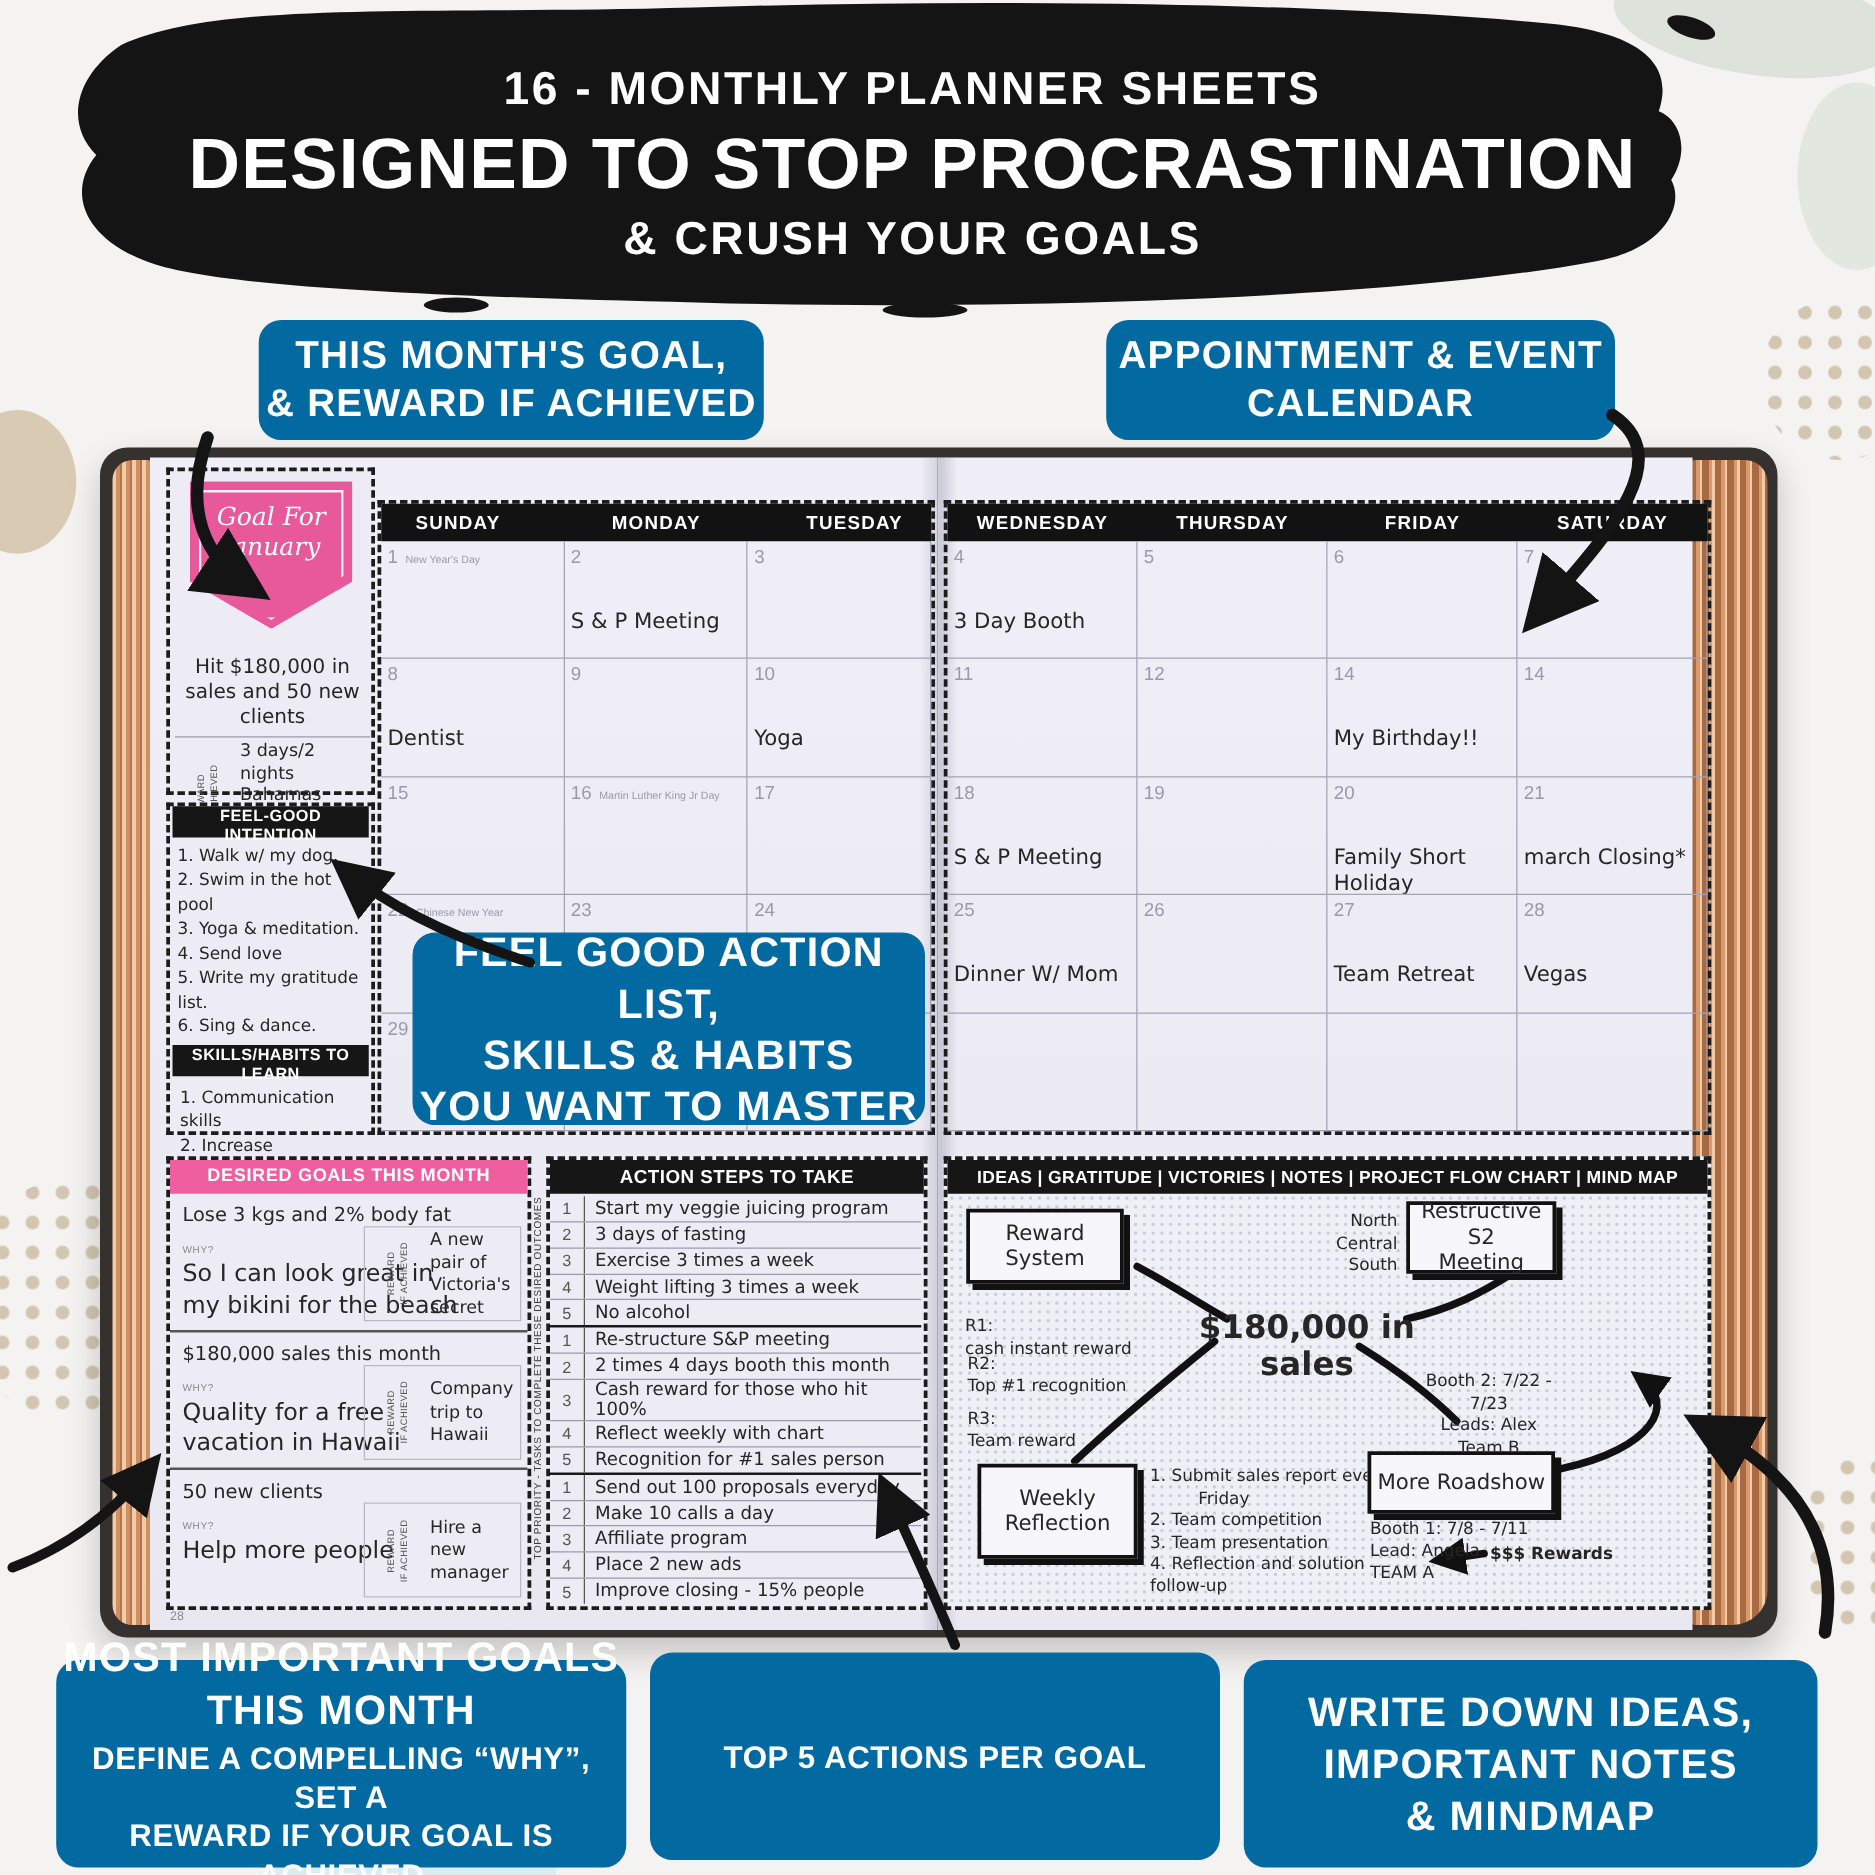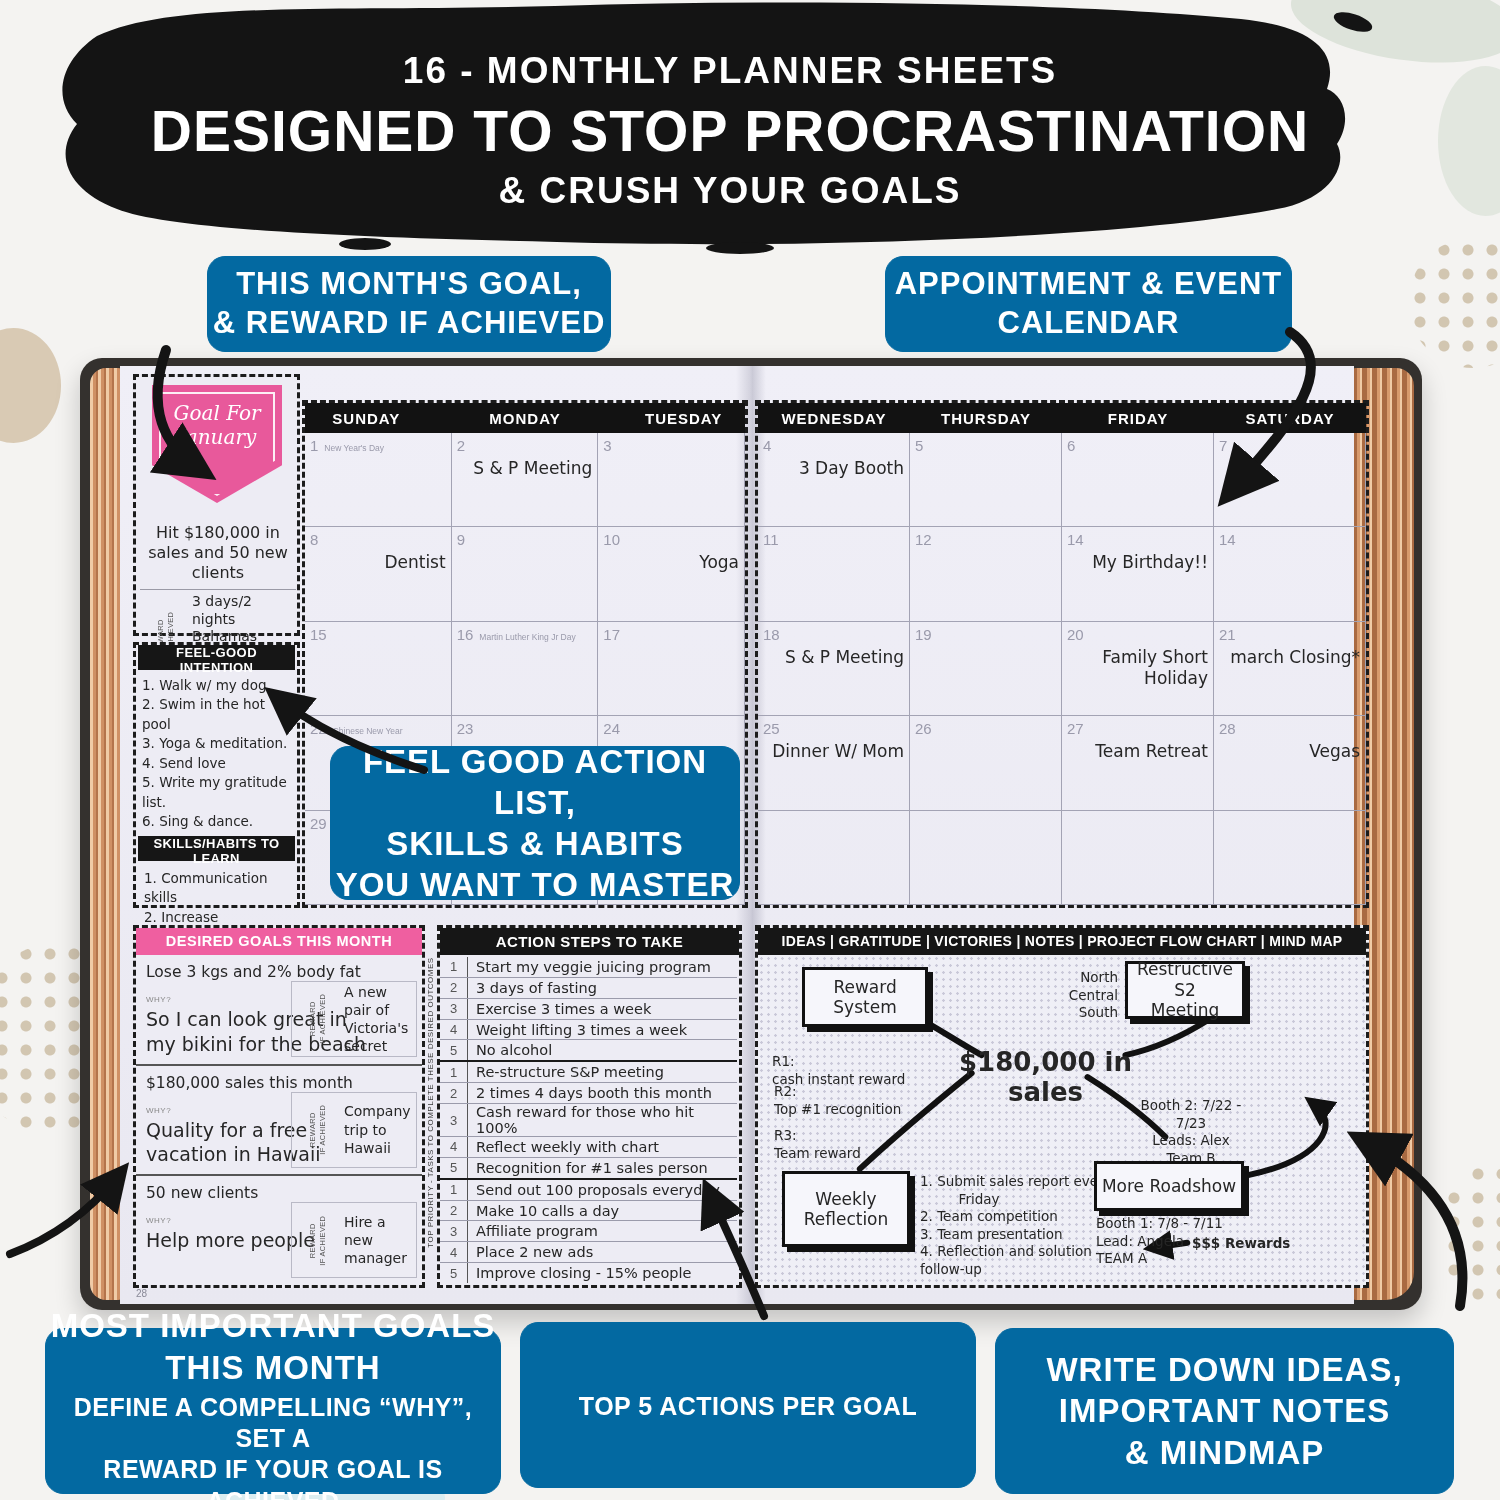--- a/index.html
+++ b/index.html
@@ -84,21 +84,21 @@
   .calL .dayrow{grid-template-columns:repeat(3,1fr);gap:36px;}
   .calR .dayrow{grid-template-columns:repeat(4,1fr);}
   .day-cell{color:#fff;font-weight:700;font-size:15px;letter-spacing:1px;display:flex;align-items:center;justify-content:center;}
   .calgrid{display:grid;height:calc(100% - 30px);}
   .calL .calgrid{grid-template-columns:repeat(3,1fr);grid-template-rows:repeat(5,1fr);}
   .calR .calgrid{grid-template-columns:repeat(4,1fr);grid-template-rows:repeat(5,1fr);}
   .cal-cell{border-right:1px solid #a3a3b4;border-bottom:1px solid #a3a3b4;padding:4px 5px;overflow:hidden;}
   .cell-top{display:flex;align-items:baseline;gap:6px;}
   .daynum{font-size:15px;color:#9a9aab;}
   .holiday{font-size:8.5px;color:#9a9aab;}
-  .note{font-size:17px;text-align:right;margin-top:4px;line-height:1.25;white-space:pre-line;}
+  .note{font-size:17px;text-align:left;margin-top:33px;line-height:1.25;white-space:pre-line;}
 
   
   .goalsbox{left:133px;top:925px;width:292px;height:363px;background:#EDECF4;display:flex;flex-direction:column;}
   .pinkbar{background:#EF5FA0;color:#fff;font-weight:700;font-size:14.5px;letter-spacing:.5px;text-align:center;height:27px;line-height:27px;flex:0 0 27px;}
   .goal-block{position:relative;flex:1;border-bottom:2px solid #555;padding:8px 8px 4px 10px;}
   .goal-block:last-child{border-bottom:none;}
   .goal-title{font-size:15.5px;}
   .why-label{font-size:8px;color:#888;margin-top:14px;letter-spacing:.5px;}
   .why-text{font-size:19px;line-height:1.3;margin-top:3px;white-space:pre-line;}
   .reward-cell{position:absolute;right:5px;top:26px;width:126px;height:76px;border:1px solid #b9b9c6;display:flex;align-items:center;}
@@ -529,21 +529,21 @@
         </defs>
         <g fill="none" stroke="#111" stroke-width="6" stroke-linecap="round">
           <path d="M152,58 C182,74 202,88 224,100"></path>
           <path d="M368,100 C404,92 430,78 452,64"></path>
           <path d="M214,118 C172,152 132,186 102,214"></path>
           <path d="M330,122 C362,142 386,160 408,182"></path>
           <path d="M492,220 C566,204 584,168 556,148" marker-end="url(#mh)"></path>
           <path d="M430,288 L396,293" marker-end="url(#mh)"></path>
         </g>
       </svg>
-      <div class="mm mmbox hand" style="left:44px;top:12px;width:126px;height:60px;text-align:right;">Reward
+      <div class="mm mmbox hand" style="left:15px;top:12px;width:126px;height:60px;">Reward
 System</div>
       <div class="mm mmtext hand" style="left:262px;top:14px;width:98px;text-align:right;">North
 Central
 South</div>
       <div class="mm mmbox hand" style="left:367px;top:6px;width:120px;height:58px;">Restructive S2
 Meeting</div>
       <div class="mm mmtext hand" style="left:14px;top:98px;">R1:
 cash instant reward</div>
       <div class="mm mmcenter hand" style="left:165px;top:92px;width:245px;">$180,000 in sales</div>
       <div class="mm mmtext hand" style="left:16px;top:128px;">R2:

